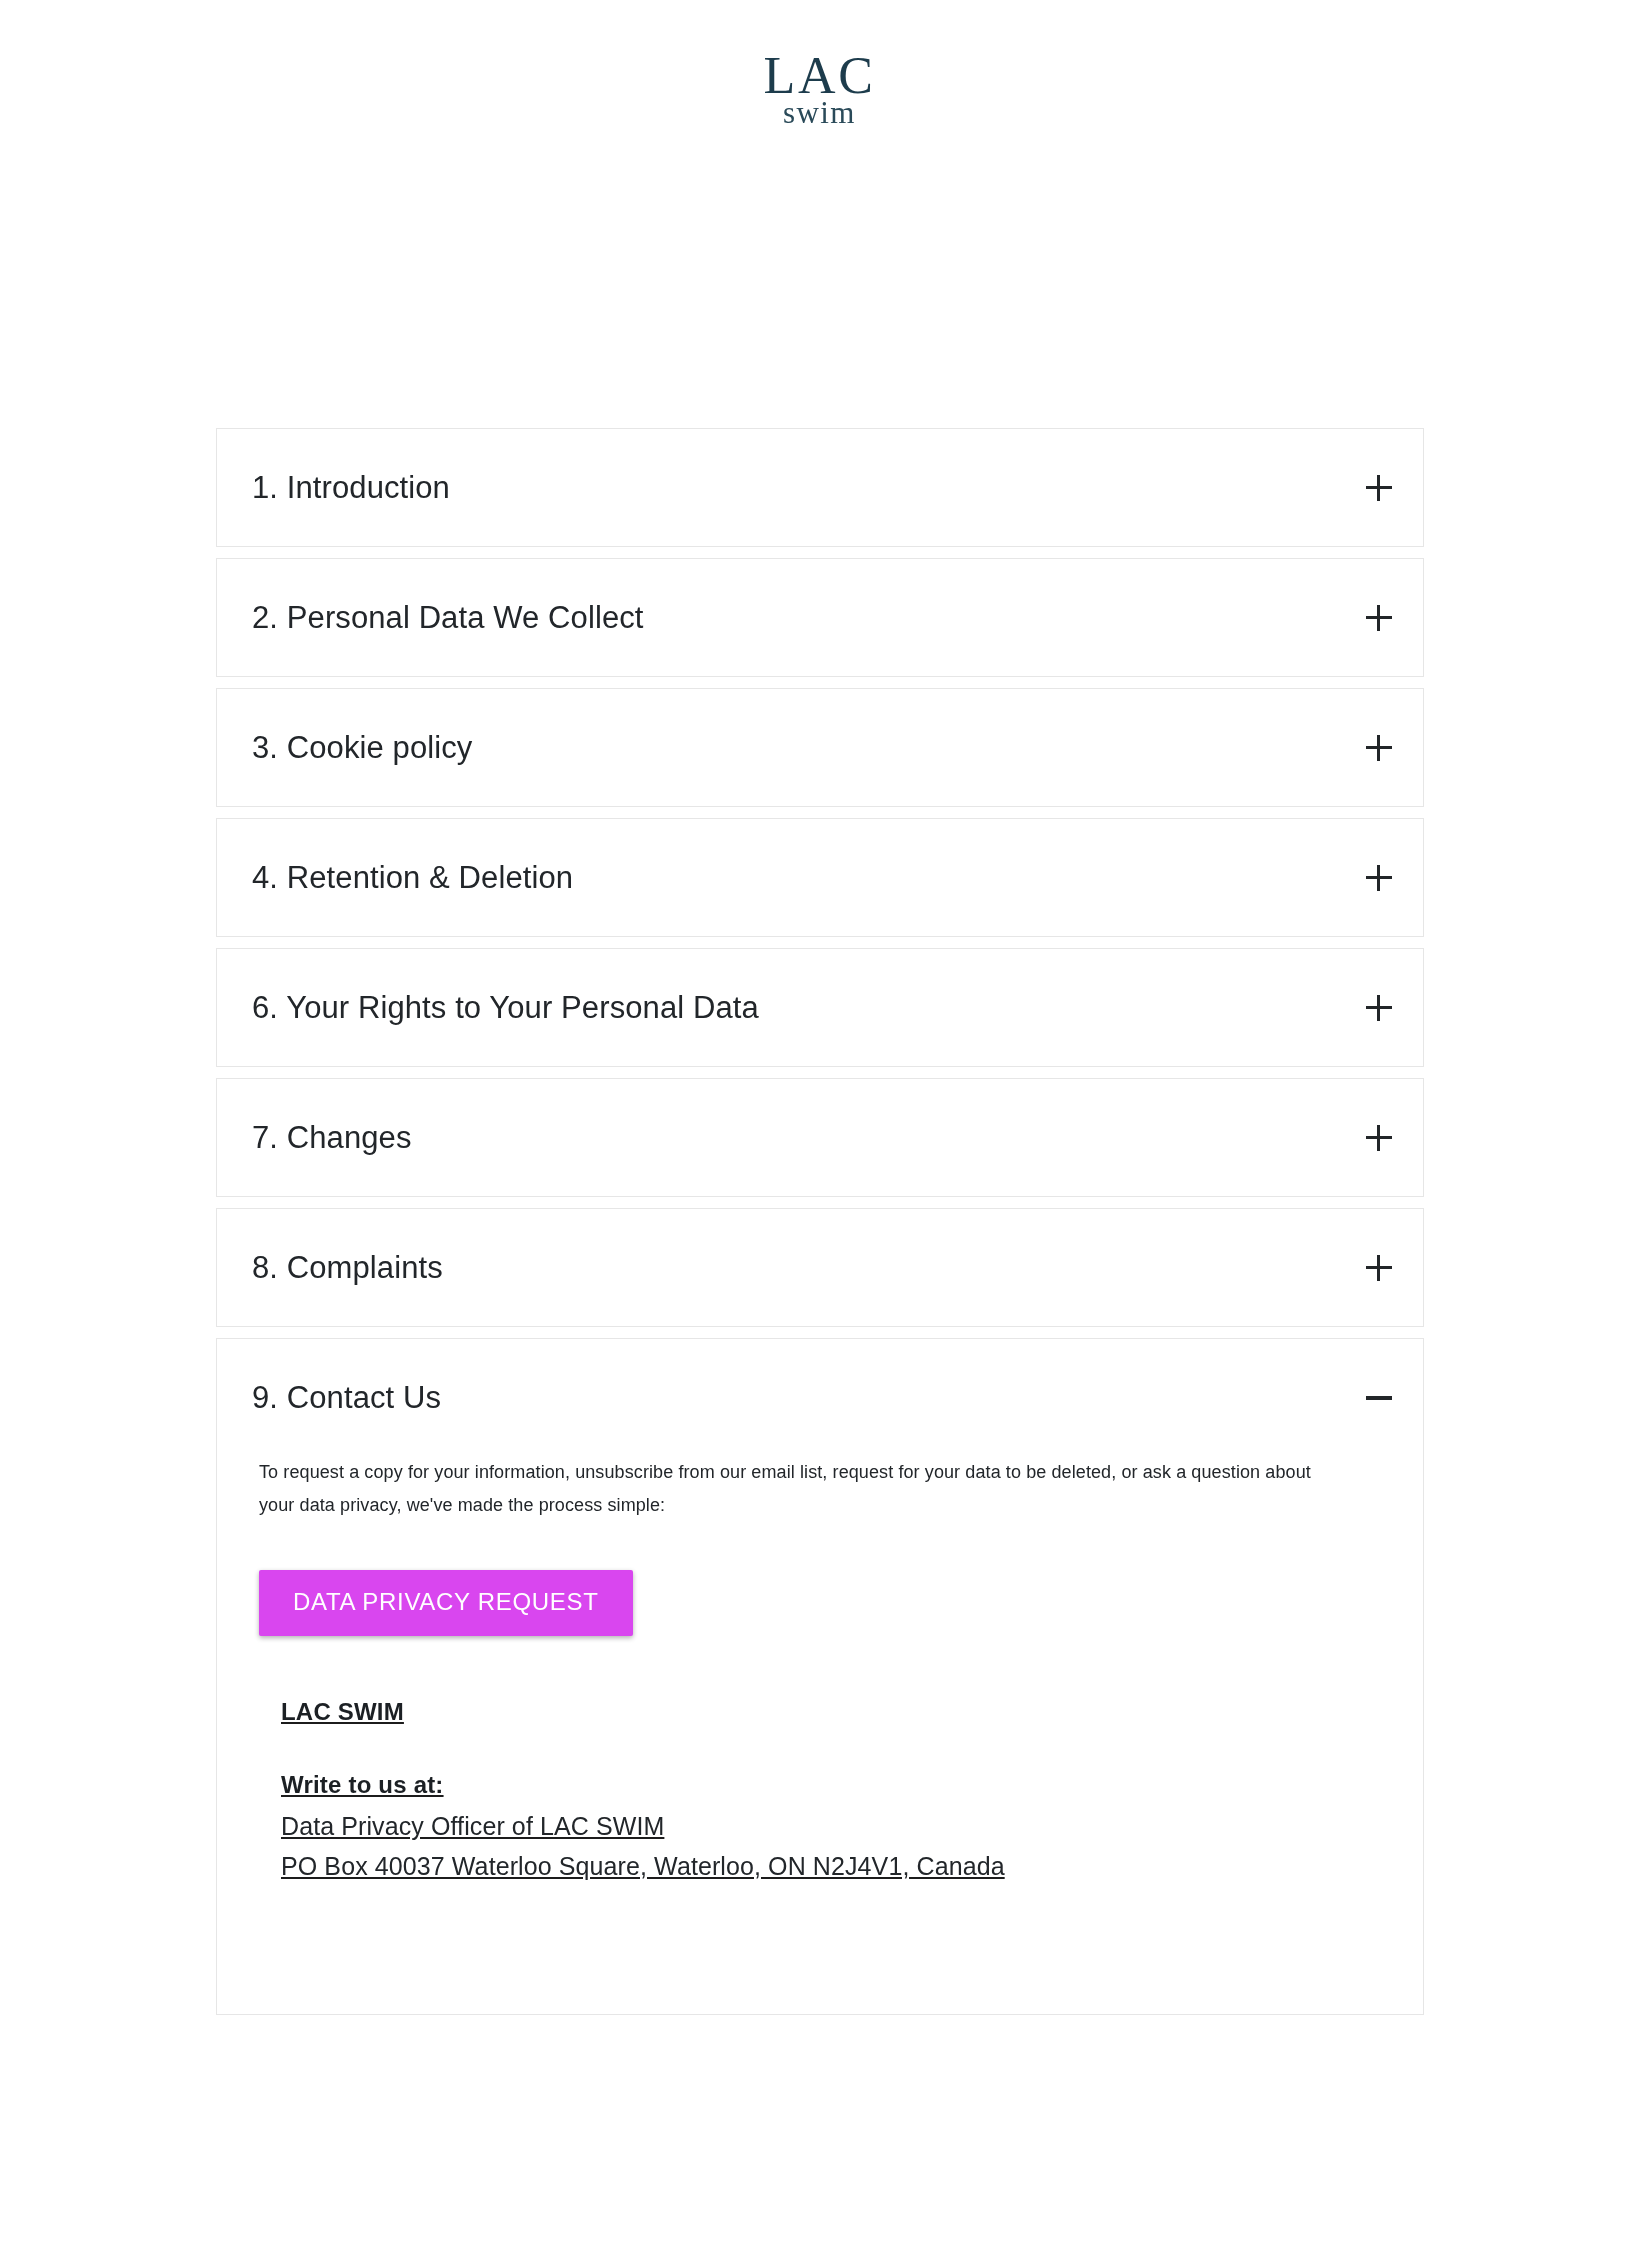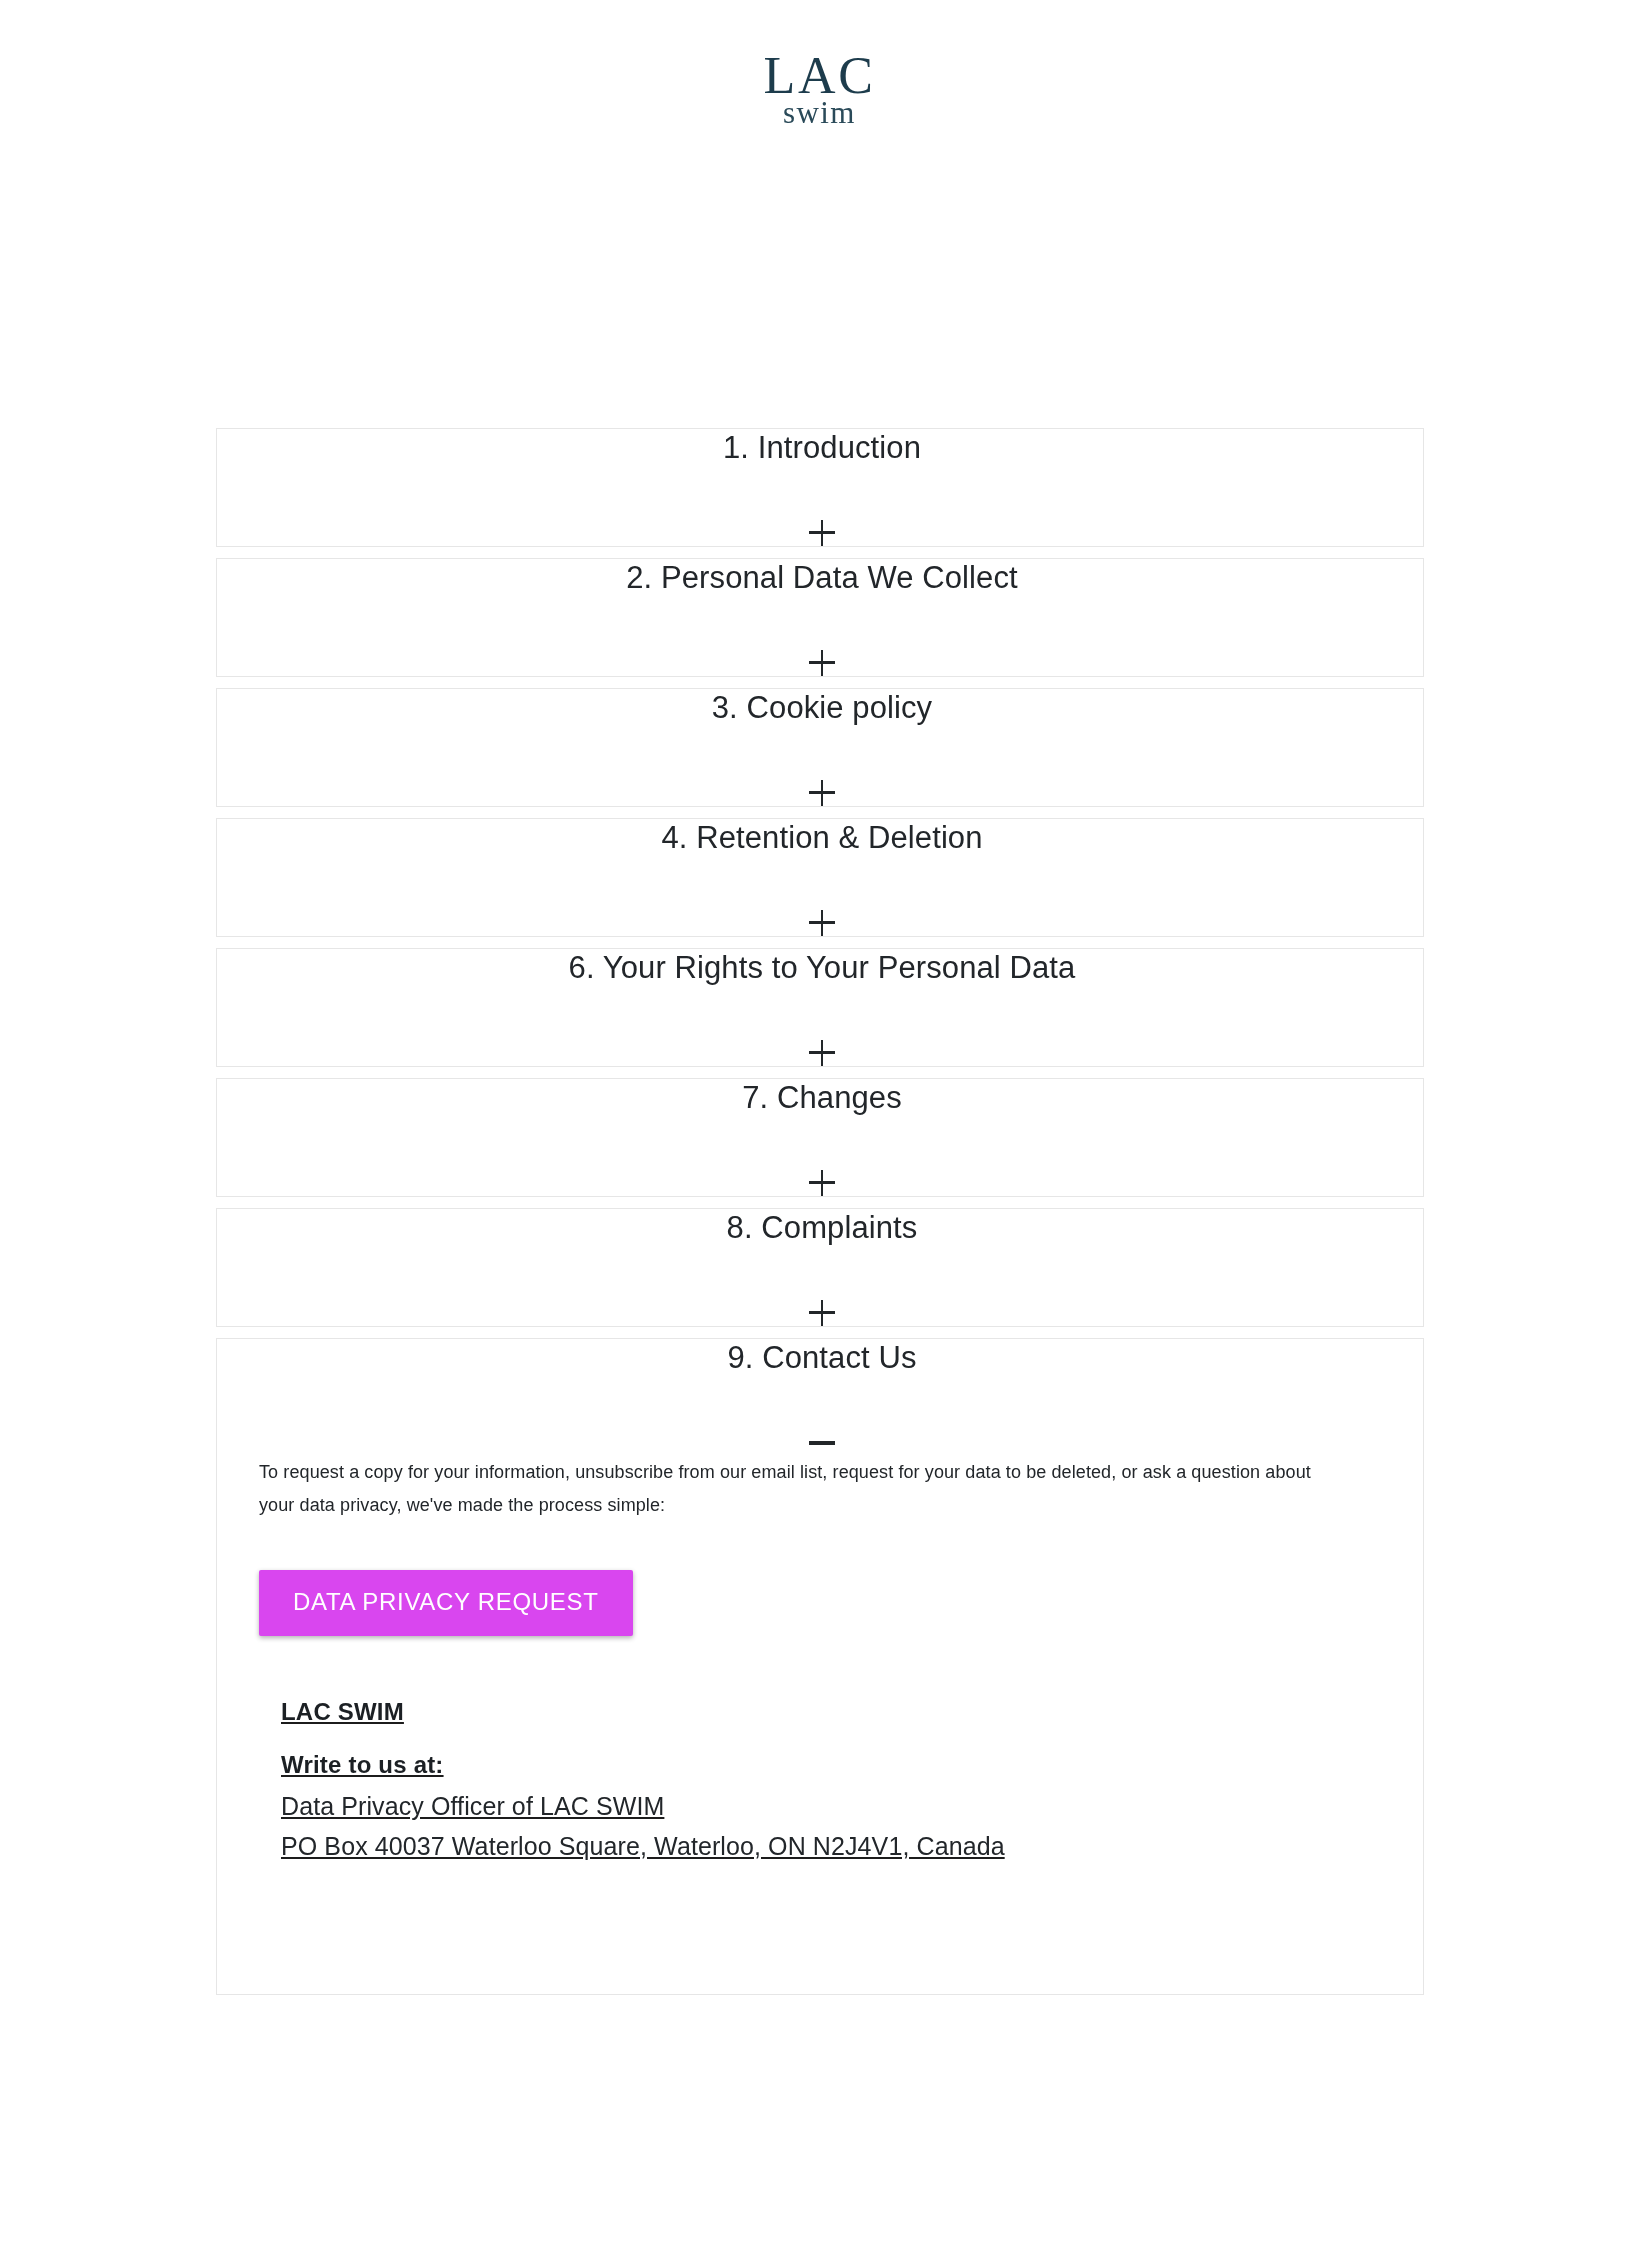--- a/index.html
+++ b/index.html
@@ -88,21 +88,20 @@
   .acc-item:last-child { margin-bottom: 0; }
 
   .acc-header {
     display: flex;
     align-items: center;
     justify-content: space-between;
     height: 117px;
     padding: 0 31px 0 35px;
     cursor: pointer;
     user-select: none;
-    flex-direction: column;
   }
 
   .acc-title {
     font-size: 31px;
     font-weight: 400;
     letter-spacing: 0.1px;
     color: #22262a;
     line-height: 1.2;
   }
 
@@ -167,21 +166,21 @@
     padding-left: 22px;
     text-decoration: underline;
   }
   .contact-strong {
     font-size: 24px;
     font-weight: 700;
     color: #1c2024;
     line-height: 1.2;
     letter-spacing: 0.2px;
   }
-  .contact-strong.spaced { margin-top: 24px; }
+  .contact-strong.spaced { margin-top: 44px; }
   .contact-line {
     font-size: 25px;
     font-weight: 400;
     color: #22262a;
     line-height: 1.5;
     letter-spacing: 0.1px;
     margin-top: 8.1px;
   }
   .contact-line.tight { margin-top: 2.7px; }
 </style>

